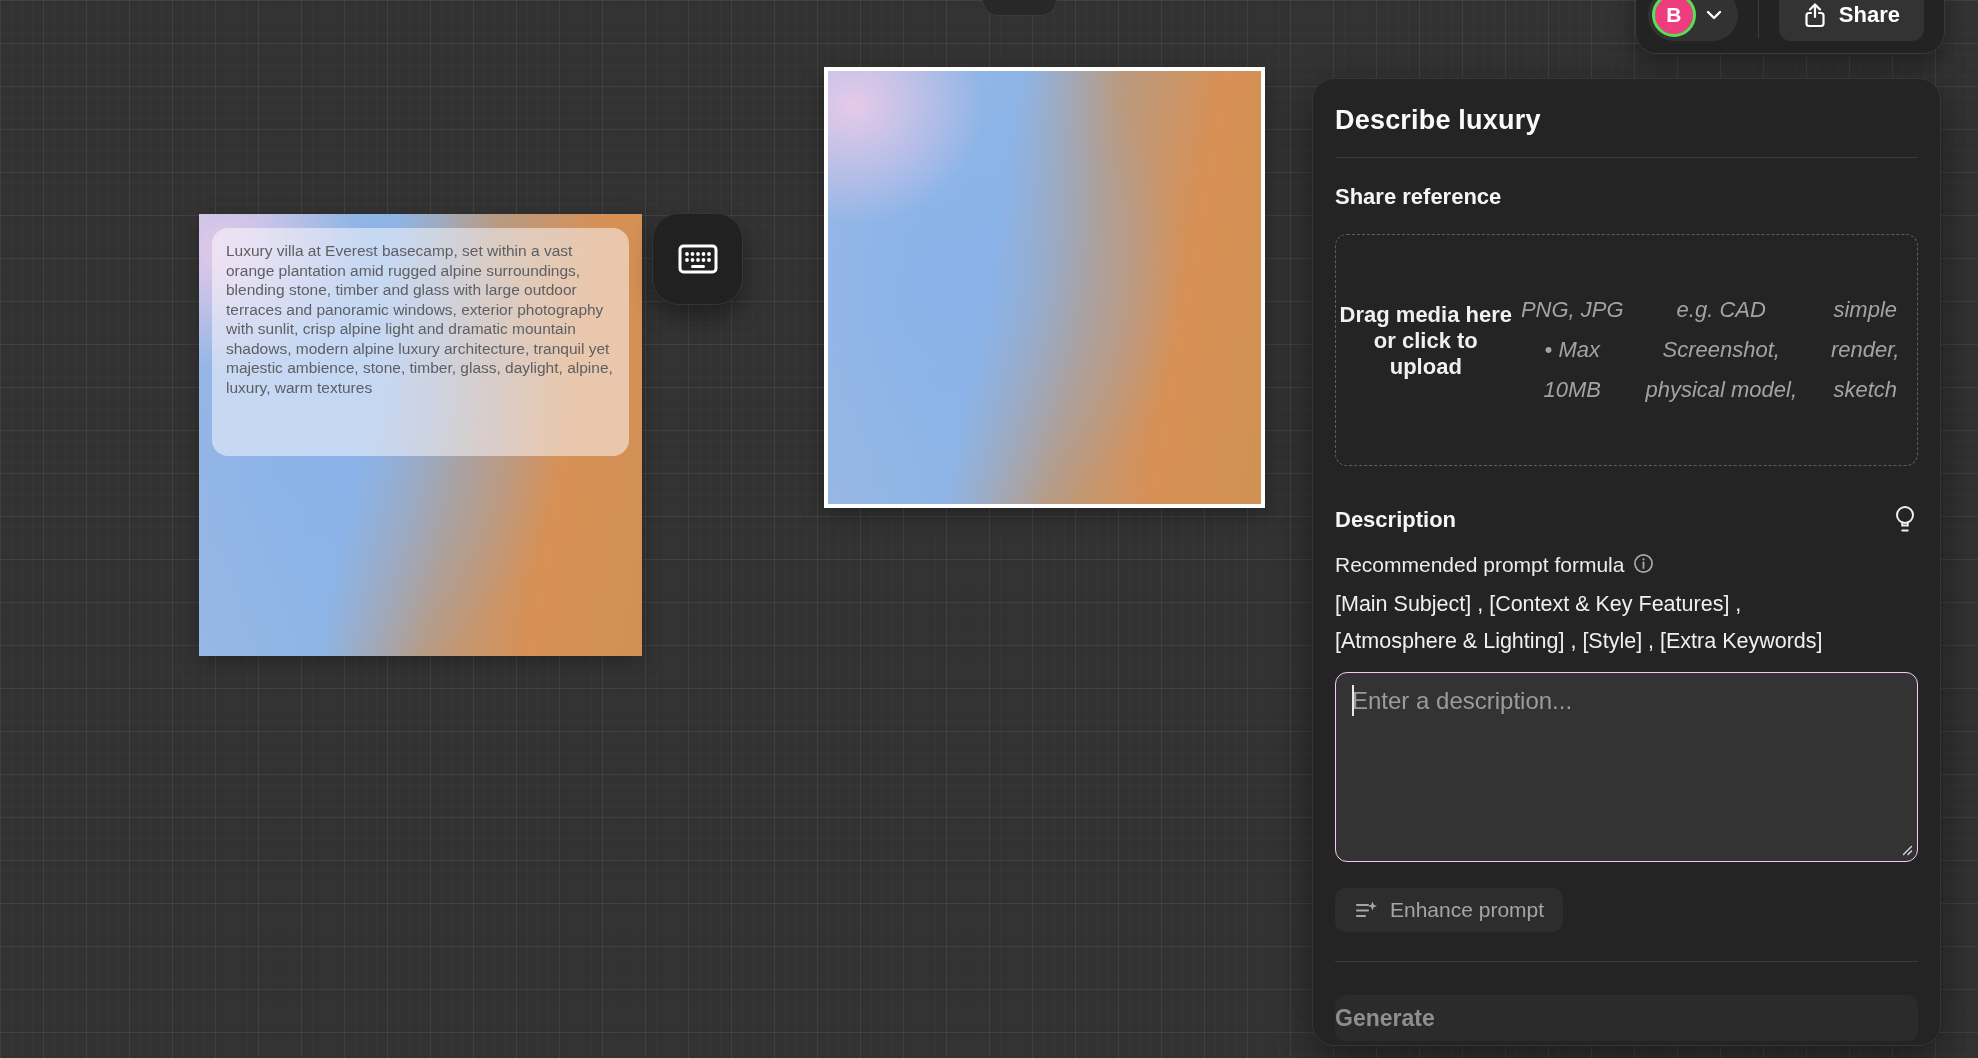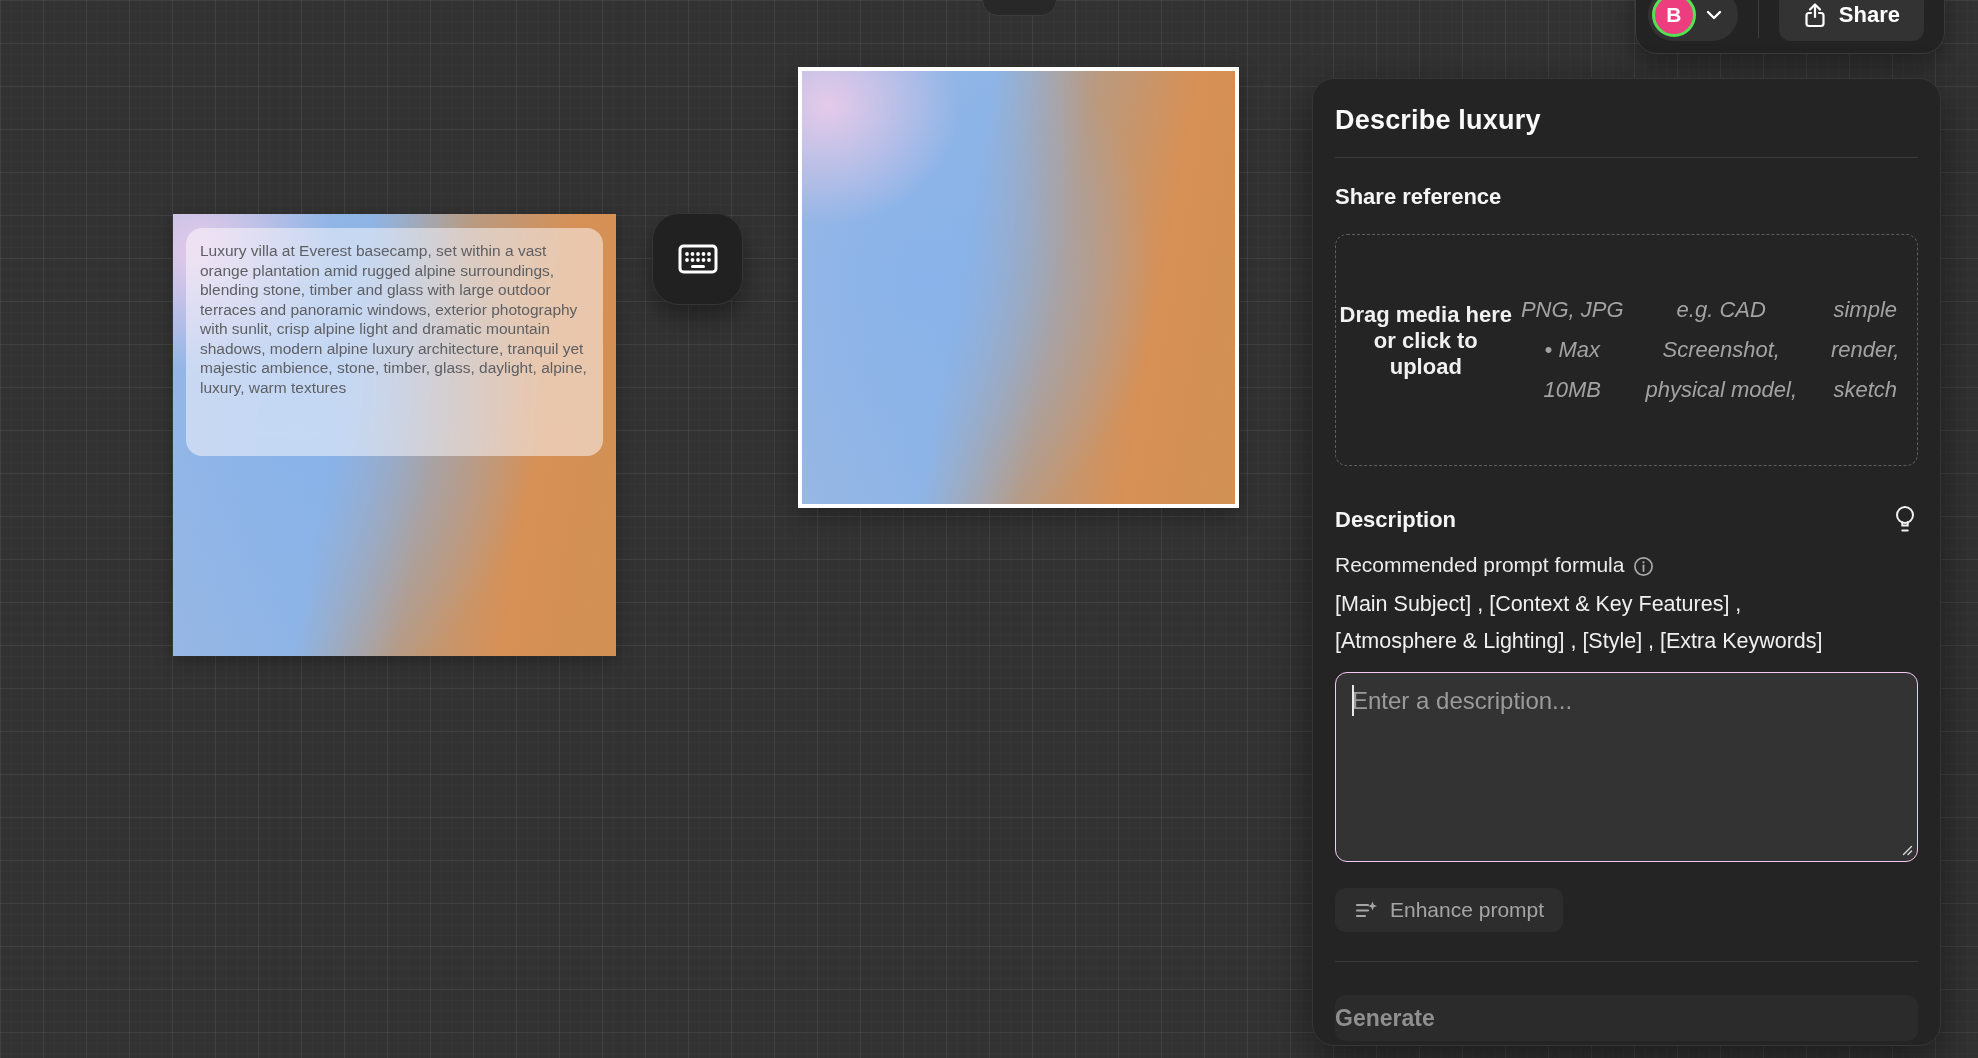--- a/index.html
+++ b/index.html
@@ -17,20 +17,21 @@
     color:#eee;
   }
   .abs { position:absolute; }
 
   
   .gradient-fill {
     background:
       radial-gradient(ellipse 55% 50% at 6% 8%, rgba(233,203,233,0.95), rgba(233,203,233,0) 55%),
       radial-gradient(ellipse 75% 85% at 28% 48%, rgba(135,178,235,0.8), rgba(135,178,235,0) 72%),
       linear-gradient(100deg, #9db9e3 0%, #8fb5e5 38%, #b99a80 58%, #d79055 78%, #d19154 100%);
+    margin-left: 26px;
   }
   .prompt-card {
     left:173px; top:214px; width:443px; height:442px;
     box-shadow:0 6px 18px rgba(0,0,0,0.25);
   }
   .prompt-overlay {
     position:absolute; left:13px; top:14px; width:417px; min-height:228px;
     background:rgba(252,250,253,0.52);
     backdrop-filter:blur(12px); -webkit-backdrop-filter:blur(12px);
     border-radius:16px;
@@ -97,21 +98,21 @@
     border:1.5px dashed #5e5e5e; border-radius:12px;
     display:flex; flex-direction:row; align-items:center; justify-content:center;
     text-align:center; cursor:pointer;
   }
   .upload-main { font-size:22px; font-weight:600; color:#f0f0f0; margin-bottom:18px; }
   .upload-sub { font-size:22px; color:#a3a3a3; line-height:40px;font-style:italic; }
   .desc-row {
     margin-top:38px; display:flex; align-items:center; justify-content:space-between;
   }
   .formula-label {
-    margin-top:18px; display:flex; align-items:flex-end; gap:9px;
+    margin-top:18px; display:flex; align-items:flex-start; gap:9px;
     font-size:21px; font-weight:500; color:#ececec;
   }
   .formula-lines { margin-top:9px; font-size:21.5px; color:#f0f0f0; line-height:37px; }
   .desc-input-wrap { position:relative; margin-top:12px; }
   .desc-input {
     width:100%; height:190px; resize:none; outline:none; display:block;
     background:#333333; border:1.5px solid #f7c9f2; border-radius:12px;
     padding:14px 16px; font-family:"Liberation Sans", sans-serif;
     font-size:24px; color:#e8e8e8; caret-color:#fff;
   }

